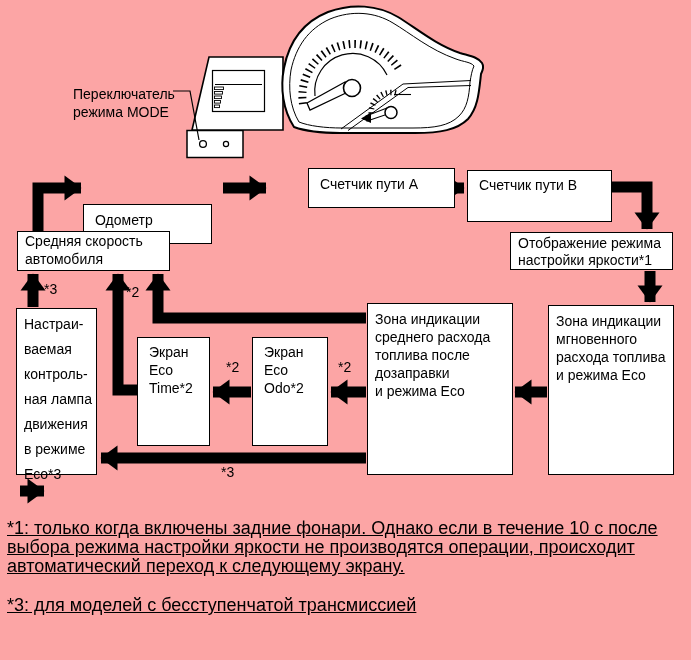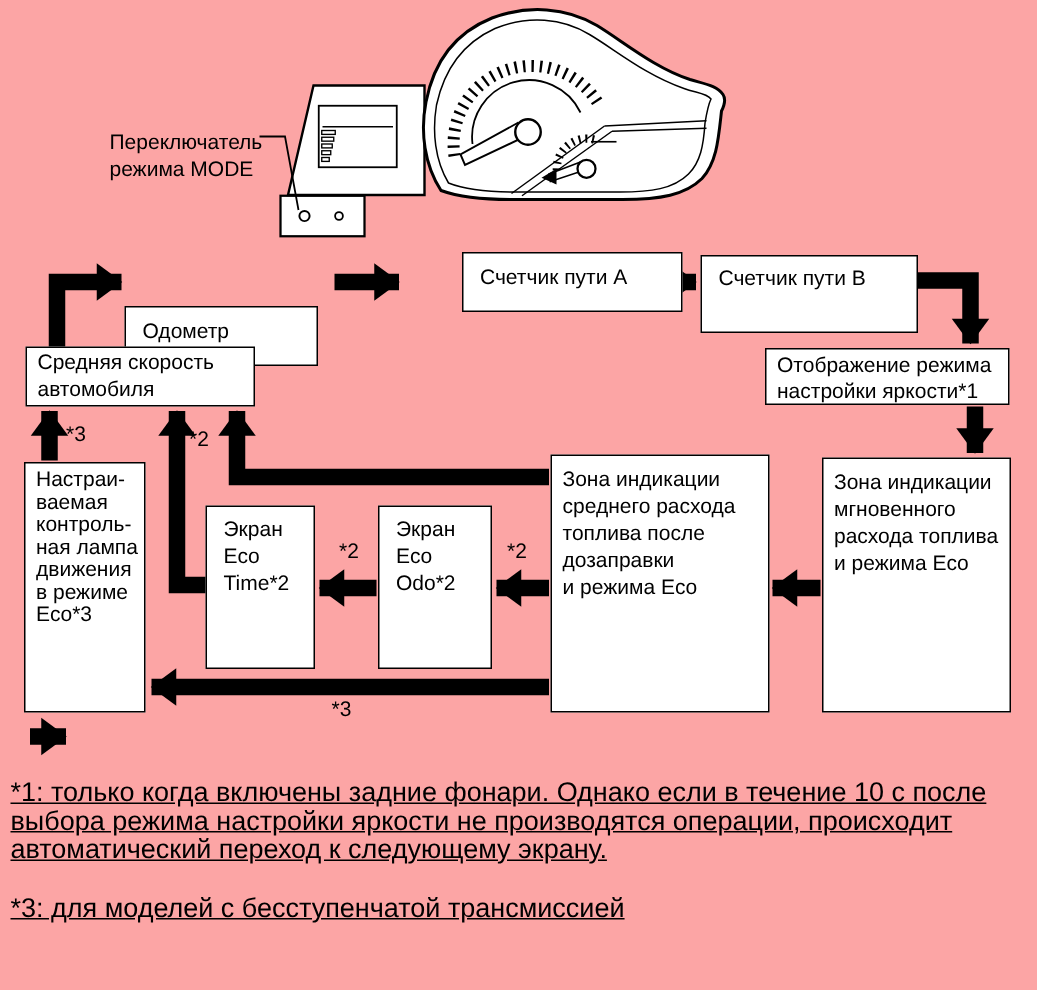--- a/index.html
+++ b/index.html
@@ -109,21 +109,21 @@
   <div class="box" style="left:268px;top:168px;width:147px;height:40px;padding:6px 4px 0 11px;margin-left:40px;">Счетчик пути A</div>
 
   <div class="box" style="left:467px;top:170px;width:145px;height:52px;padding:5px 4px 0 11px;">Счетчик пути B</div>
 
   <div class="box" style="left:510px;top:232px;width:163px;height:38px;padding:2px 4px 18px 7px;line-height:17px;">Отображение режима
 настройки яркости*1</div>
 
   <div class="box" style="left:17px;top:231px;width:153px;height:40px;padding:0 4px 0 7px;">Средняя скорость
 автомобиля</div>
 
-  <div class="box" style="left:16px;top:308px;width:81px;height:167px;padding:3px 2px 0 7px;line-height:15px;">Настраи-
+  <div class="box" style="left:16px;top:308px;width:81px;height:167px;padding:3px 2px 0 7px;line-height:25px;">Настраи-
 ваемая
 контроль-
 ная лампа
 движения
 в режиме
 Eco*3</div>
 
   <div class="box" style="left:137px;top:337px;width:73px;height:109px;padding:5px 2px 0 11px;">Экран
 Eco
 Time*2</div>

